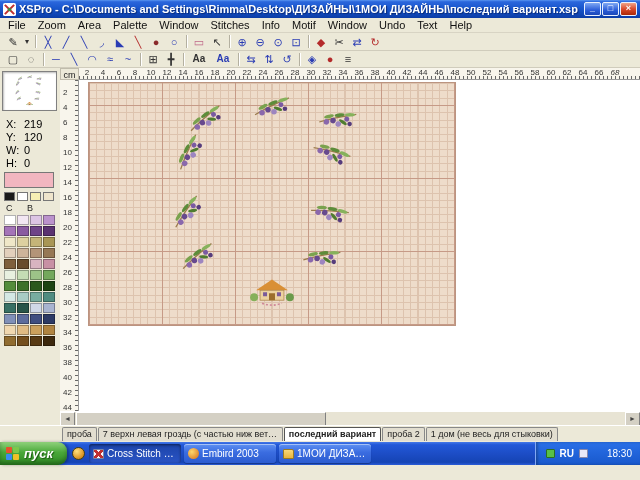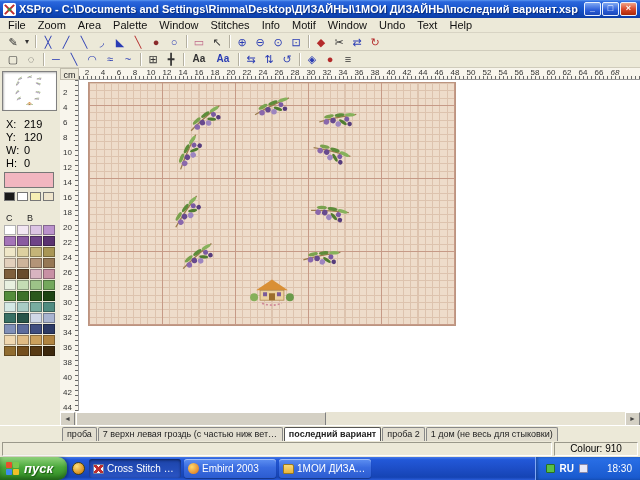--- a/index.html
+++ b/index.html
@@ -37,21 +37,21 @@
     border-right:1px solid #c8c4b4; }
   .preview-box { position:absolute; top:3px; left:2px; width:55px; height:40px; background:#fff;
     border:1px solid #808080; box-shadow:inset 1px 1px 2px #bbb; }
   .coords { position:absolute; top:50px; left:6px; line-height:13px; color:#000; }
   .coord-line span { display:inline-block; }
   .coord-label { width:18px; }
   .palette-area { position:absolute; top:104px; left:2px; width:57px; }
   .current-colour { width:50px; height:16px; border:1px solid #777; margin:0 0 4px 2px; }
   .small-row { display:flex; gap:2px; margin:0 0 2px 2px; }
   .small-swatch { width:11px; height:9px; border:1px solid #777; }
-  .cb-labels { font-size:9px; margin:12px 0 2px 4px; letter-spacing:6px; color:#222; }
+  .cb-labels { font-size:9px; margin:2px 0 2px 4px; letter-spacing:6px; color:#222; }
   .palette-grid { display:grid; grid-template-columns:repeat(4,12px); gap:1px; margin-left:2px; }
   .palette-swatch { width:12px; height:10px; border:1px solid rgba(0,0,0,0.3); }
 
   
   .corner-box { position:absolute; top:68px; left:60px; width:19px; height:12px; background:#ece9d8;
     font-size:9px; text-align:center; line-height:12px; color:#222; border:1px solid #c0bcac; }
   .h-ruler { position:absolute; top:68px; left:79px; right:0; height:12px; background:#f8f5ec;
     border-bottom:1px solid #999; overflow:hidden; }
   .h-ruler::after { content:""; position:absolute; left:0; right:0; bottom:0; height:3px;
     background:repeating-linear-gradient(90deg,#666 0 1px,transparent 1px 4px); }
@@ -96,21 +96,21 @@
 
   
   .status-bar { position:absolute; left:0; right:0; top:441px; height:16px; background:#ece9d8;
     display:flex; padding:1px 2px; }
   .status-panel { border:1px solid; border-color:#9a988a #fff #fff #9a988a; font-size:10px;
     line-height:12px; padding:0 5px; }
   .status-left { flex:1; margin-right:2px; }
   .status-colour { width:84px; text-align:center; }
 
   
-  .taskbar { position:absolute; left:0; right:0; top:457px; height:23px;
+  .taskbar { position:absolute; left:0; right:0; top:442px; height:23px;
     background:linear-gradient(180deg,#4579e8 0%,#2258d8 12%,#1c4cc4 55%,#1544b4 88%,#2a5cd8 100%);
     display:flex; align-items:center; }
   .start-button { height:23px; padding:0 14px 0 6px; display:flex; align-items:center; gap:4px;
     background:linear-gradient(180deg,#90d27c 0%,#4aa83a 45%,#2e8a22 100%);
     border-radius:0 9px 9px 0; color:#fff; font-weight:bold; font-style:italic; font-size:13px;
     text-shadow:1px 1px 1px #1a5a10; box-shadow:inset 0 -3px 4px rgba(0,0,0,.28), 2px 0 3px rgba(0,0,0,.3); }
   .start-logo { width:14px; height:14px; display:grid; grid-template-columns:6px 6px;
     grid-template-rows:6px 6px; gap:1px; }
   .start-logo span { border-radius:1px; }
   .lg-r { background:#e8502c; } .lg-g { background:#7cc84c; } .lg-b { background:#3c8cf0; } .lg-y { background:#f0c028; }

